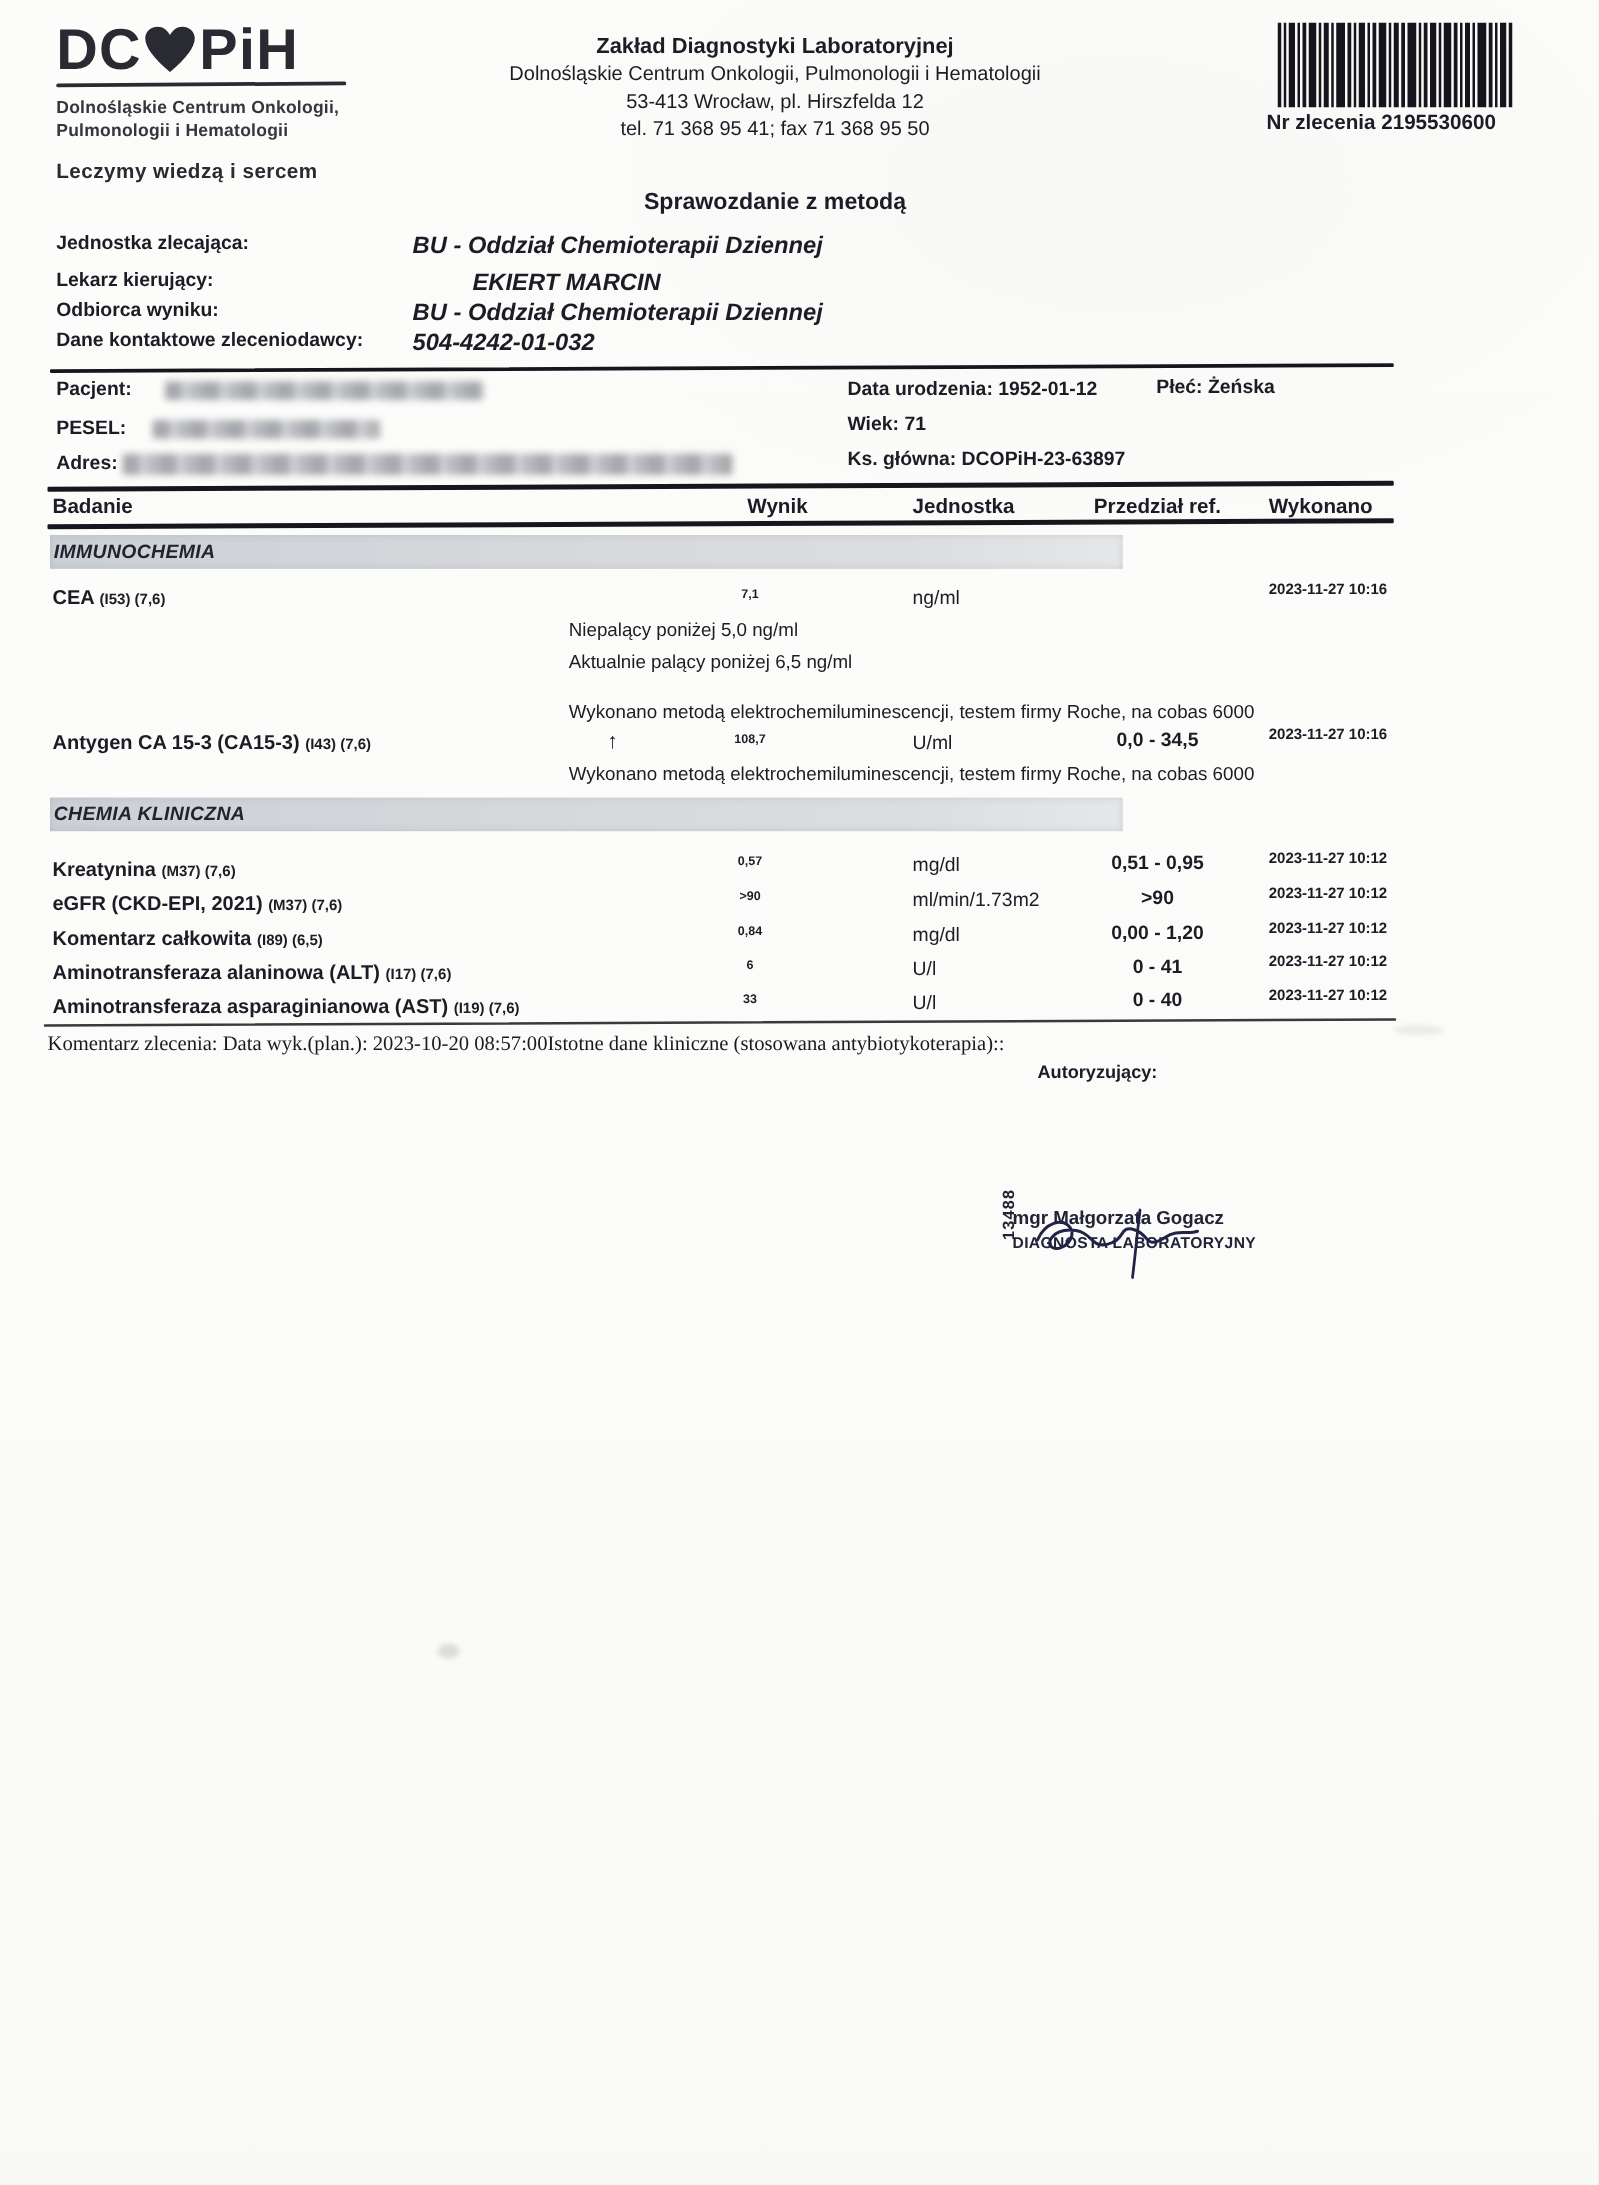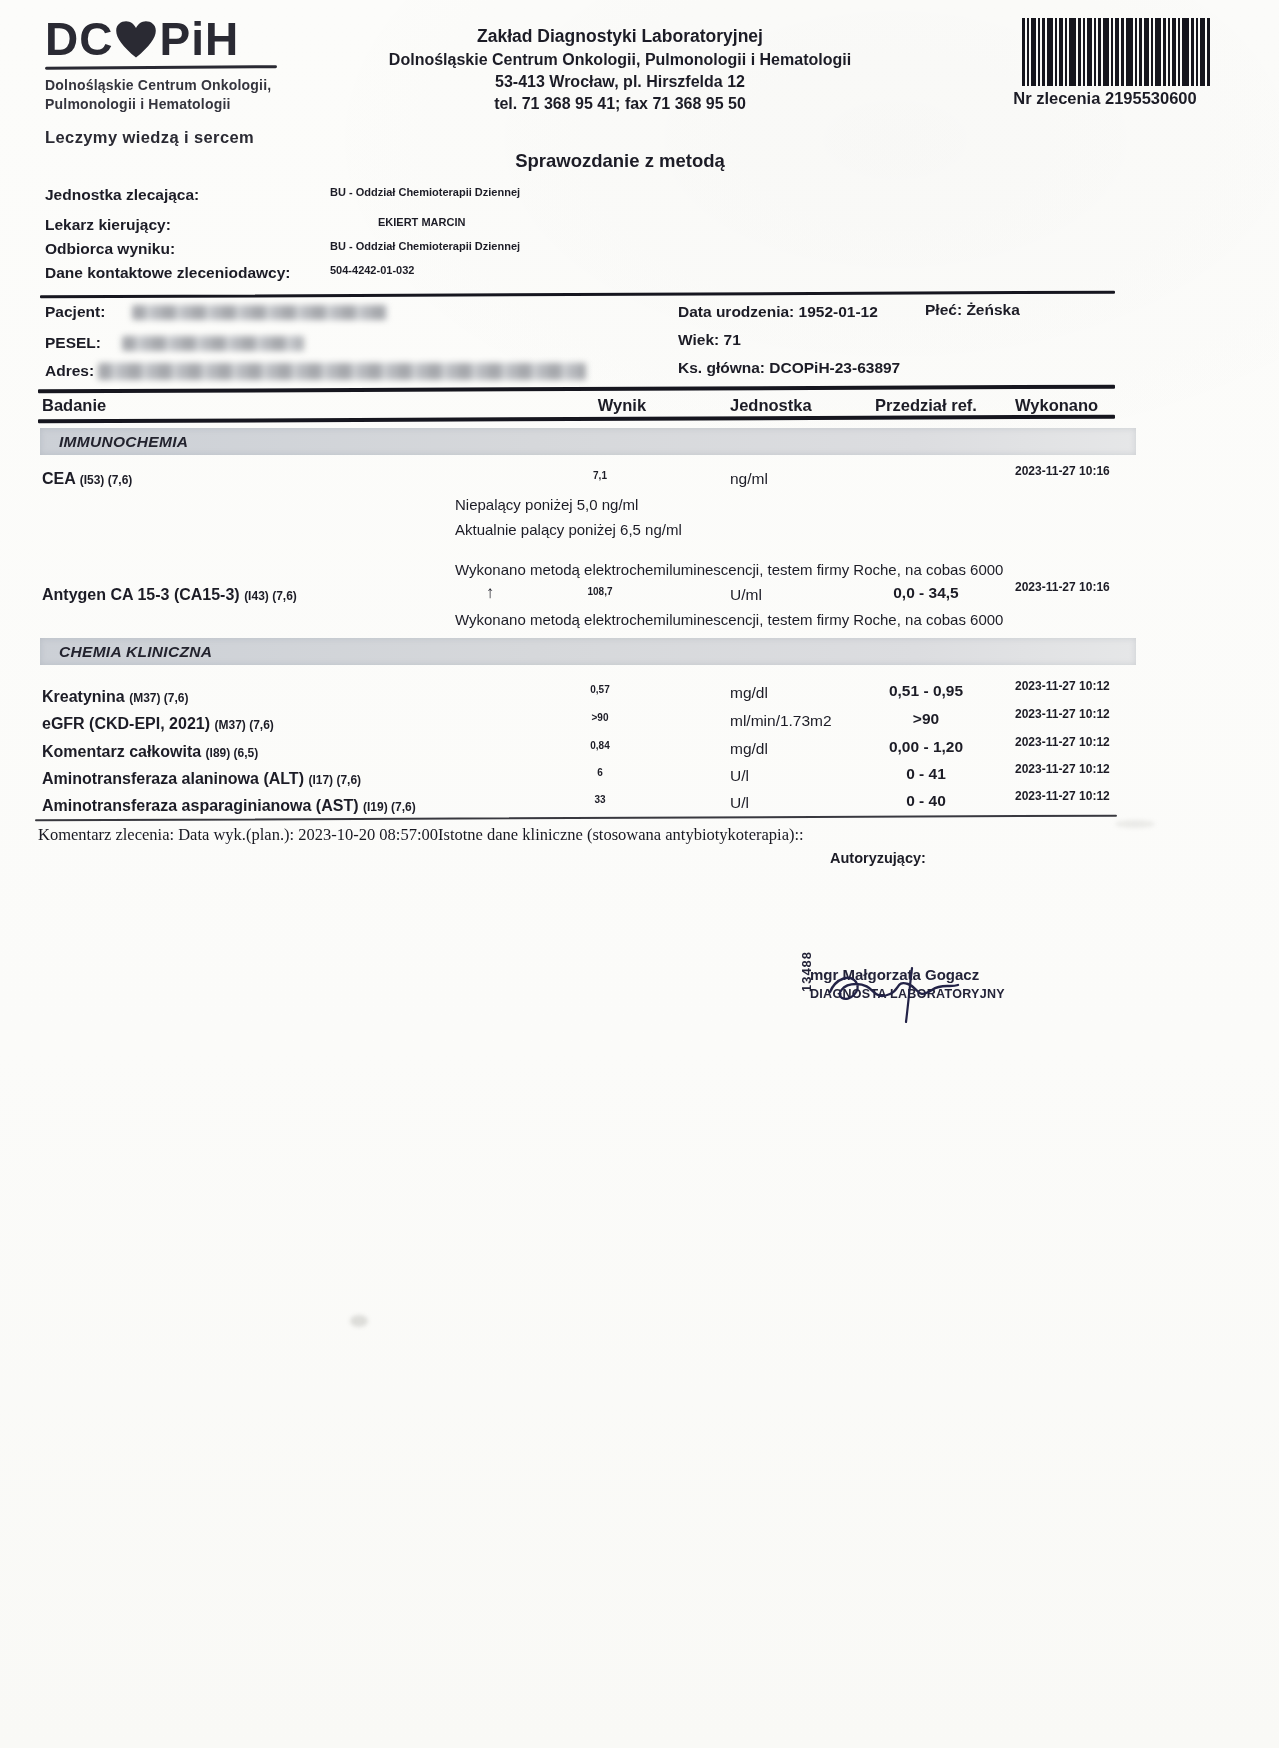--- a/index.html
+++ b/index.html
@@ -20,47 +20,47 @@
 
   
   .logo-brand { font-size:46px; font-weight:800; letter-spacing:1px; color:#2a2a33; line-height:1; display:flex; align-items:center; }
   .logo-heart { display:inline-block; width:44px; height:40px; margin:2px 1px 0 1px; }
   .logo-rule { height:3px; background:#2a2a33; width:232px; margin-top:4px; border-radius:2px; transform:rotate(-0.4deg); }
   .logo-sub { margin-top:7px; font-size:14px; font-weight:600; color:#35353e; line-height:1.35; letter-spacing:.2px; }
   .logo-motto { margin-top:14px; font-size:16.5px; font-weight:700; color:#2a2a33; letter-spacing:.4px; }
 
   .center-head { left:620px; top:26px; transform:translateX(-50%); text-align:center; width:560px; }
   .center-head .dept { font-size:17.5px; font-weight:700; }
-  .center-head .line { font-size:16px; font-weight:700; margin-top:4px; }
+  .center-head .line { font-size:16px; font-weight:400; margin-top:4px; }
 
   .barcode-wrap { left:1018px; top:18px; width:196px; text-align:center; }
   .barcode { display:block; margin:0 auto; }
   .barcode-num { margin-top:3px; font-size:16.5px; font-weight:600; white-space:nowrap; margin-left:-22px; }
 
   .report-title { left:620px; top:150px; transform:translateX(-50%); font-size:18.5px; font-weight:700; }
 
   .info-label { left:45px; font-size:15.5px; font-weight:600; }
-  .info-value { left:330px; font-size:11px; font-weight:600; }
+  .info-value { left:330px; font-size:19px; font-weight:600;font-style:italic; }
 
   .rule { background:#16161f; transform:rotate(-0.25deg); border-radius:1px; }
 
   
   .pat-label { font-size:15.5px; font-weight:600; }
   .blurbar {
     background:repeating-linear-gradient(90deg,#83868d 0 13px,#b6b9bf 13px 21px,#9a9da4 21px 30px);
     filter:blur(3px); opacity:.7; border-radius:2px; height:15px;
   }
 
   
   .th { font-size:16.5px; font-weight:700; }
   .band {
-    left:40px; width:1096px; height:27px;
+    left:40px; width:858px; height:27px;
     background:linear-gradient(90deg,#ccd0d6 0%,#d6d8db 45%,#dcdde0 80%,#e6e7e8 100%);
     box-shadow:inset 0 0 6px rgba(120,130,145,.25);
-    display:flex; align-items:center; padding-left:19px;
+    display:flex; align-items:center; padding-left:3px;
   }
   .band span { font-size:15.5px; font-weight:700; font-style:italic; color:#23232e; letter-spacing:.3px; }
 
   .t-name { left:42px; font-size:16px; font-weight:700; white-space:nowrap; }
   .t-name small { font-size:12px; font-weight:700; }
   .t-flag { left:470px; width:40px; text-align:center; font-size:17px; font-weight:600; }
   .t-res  { left:540px; width:120px; text-align:center; font-size:10px; font-weight:700; }
   .t-unit { left:730px; width:150px; font-size:15.5px; font-weight:500; }
   .t-ref  { left:836px; width:180px; text-align:center; font-size:15.5px; font-weight:600; }
   .t-date { left:1015px; width:110px; font-size:12px; font-weight:700; white-space:nowrap; }

